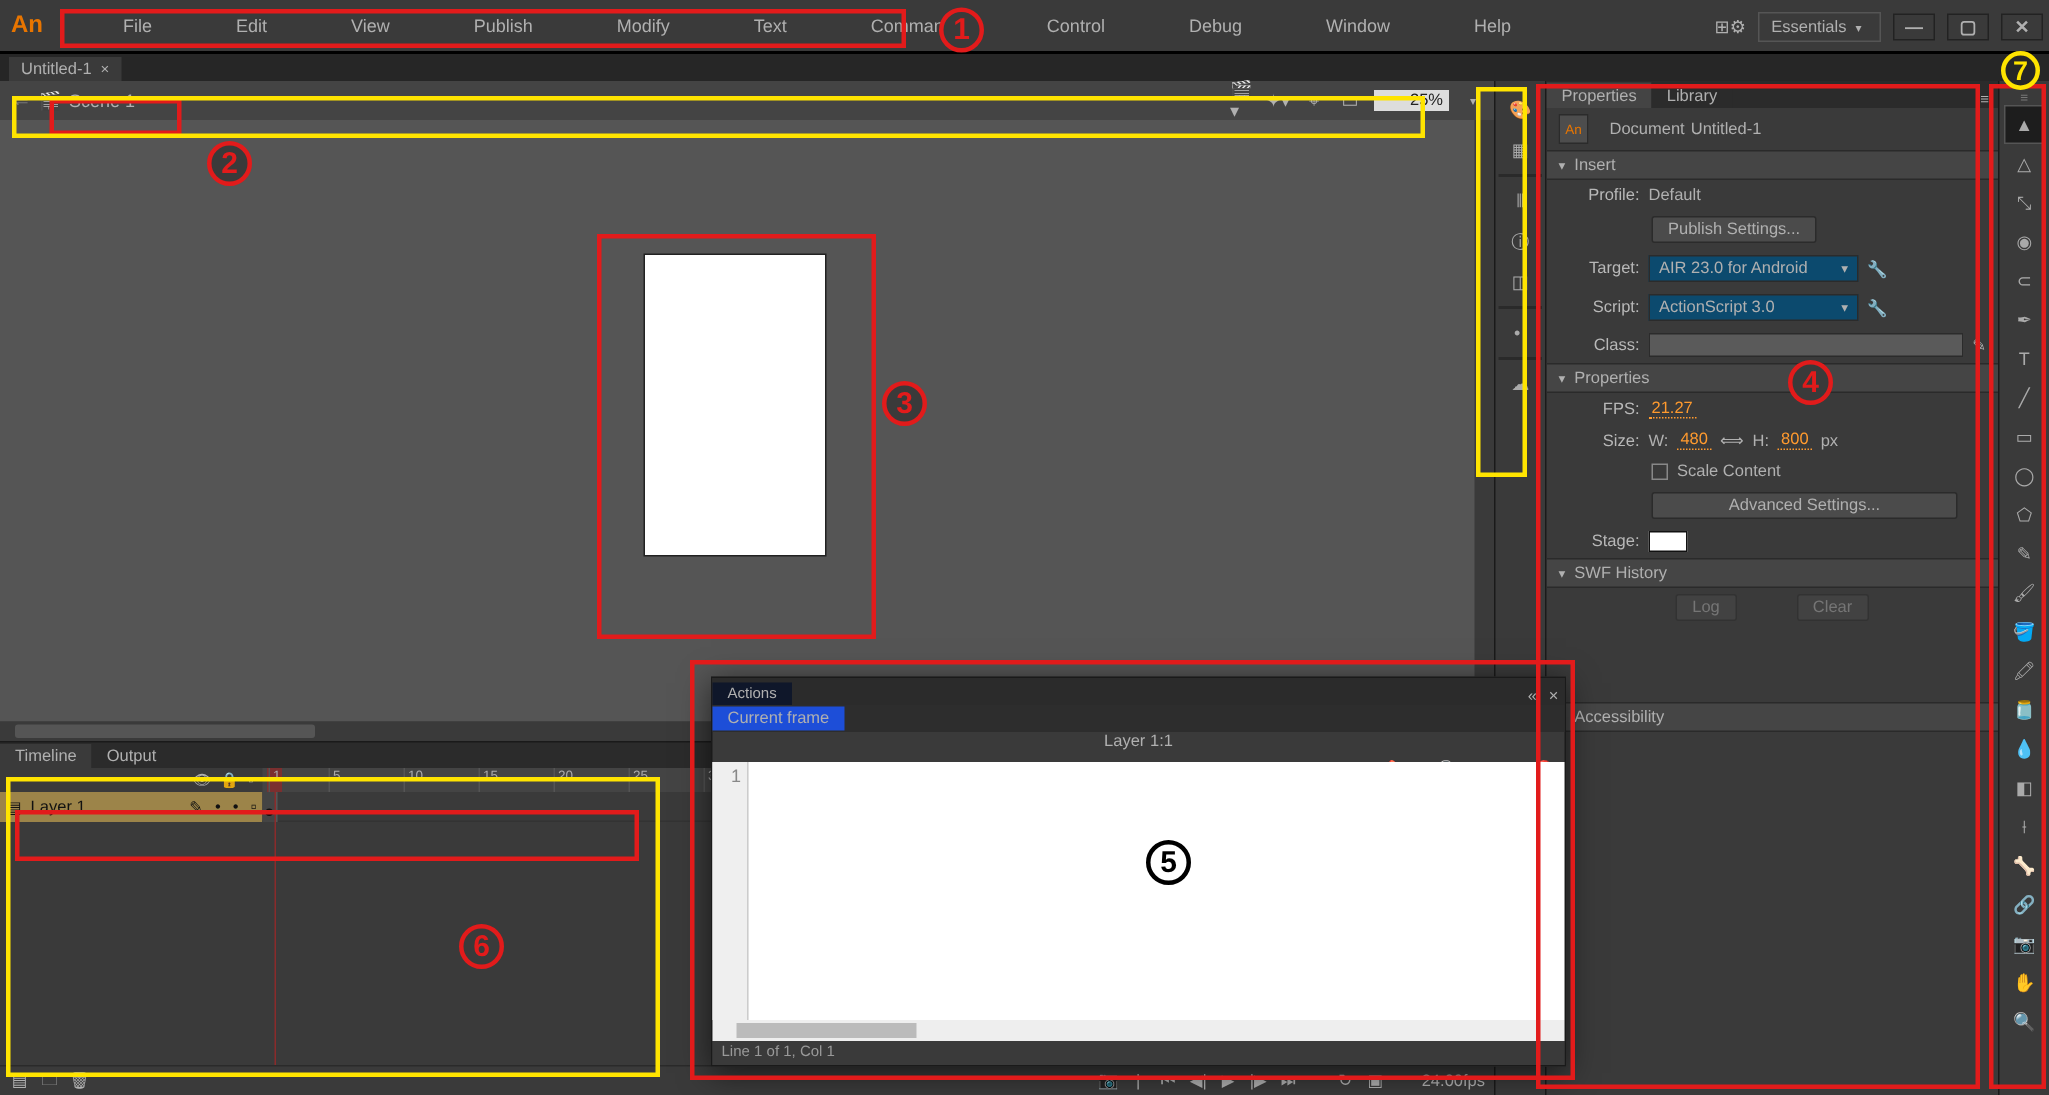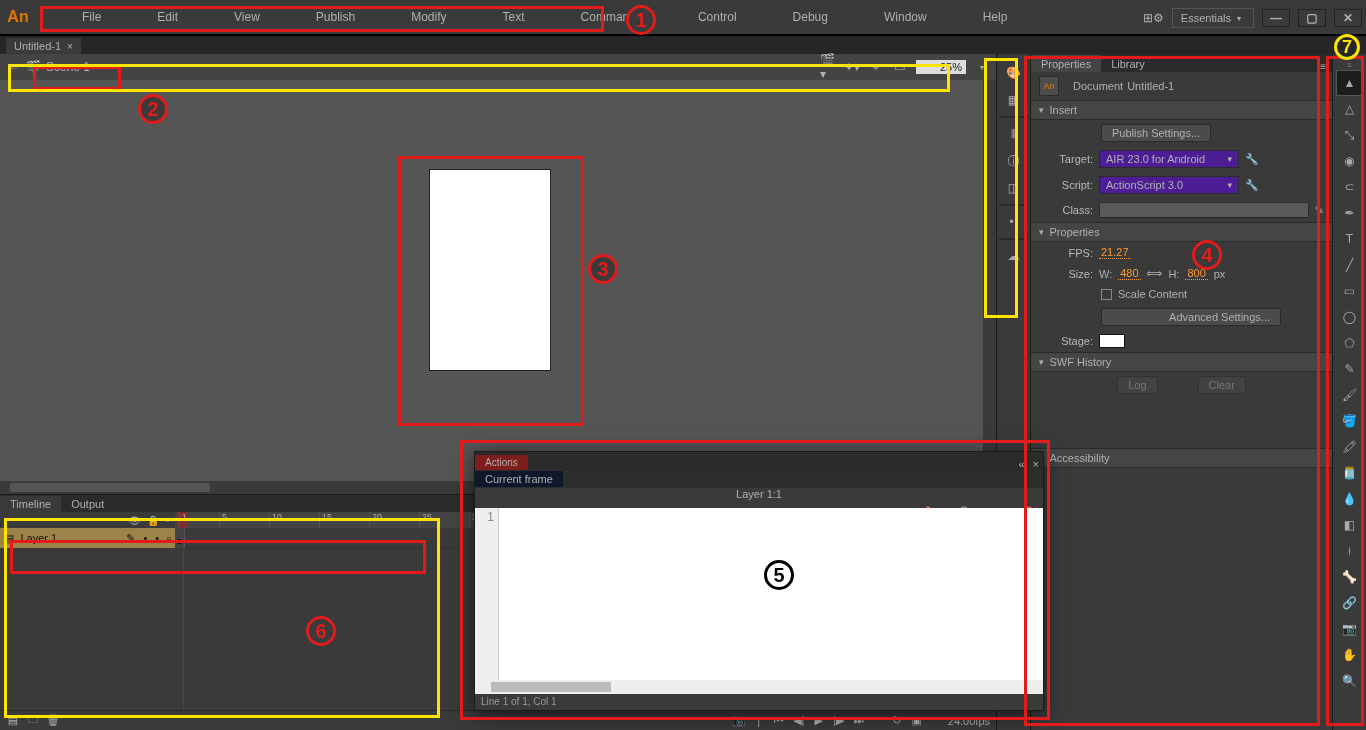--- a/index.html
+++ b/index.html
@@ -72,25 +72,25 @@
 .keyframe .dot { width: 5px; height: 5px; background: #111; border-radius: 50%; position: absolute; left: 2px; top: 11px; }
 #tl-playline { position: absolute; top: 0; bottom: 0; left: 8px; width: 1px; background: #8a2b2b; }
 
 
 #tl-foot { height: 20px; background: #3a3a3a; display: flex; align-items: center; gap: 6px; padding: 0 6px; border-top: 1px solid #2a2a2a; }
 .tl-ico { width: 14px; text-align: center; font-size: 11px; }
 
 
 #actions { position: absolute; left: 474px; top: 451px; width: 570px; height: 260px; background: #3a3a3a; box-shadow: 0 4px 20px rgba(0,0,0,.6); z-index: 50; display: flex; flex-direction: column; border: 1px solid #1a1a1a; }
 #actions-titlebar { height: 18px; display: flex; align-items: flex-end; background: #2b2b2b; }
-#actions-title { padding: 2px 10px; background: #7f1d1d; font-size: 10px; }
+#actions-title { padding: 2px 10px; background: #0f172a; font-size: 10px; }
 #actions-titlebar .spacer { flex: 1; }
 #actions-titlebar .panel-x { font-size: 11px; padding: 0 4px; }
 #act-cur { background: #2d2d2d; height: 18px; display: flex; align-items: center; }
-#act-cur span { padding: 2px 10px; font-size: 11px; background: #0f172a; }
+#act-cur span { padding: 2px 10px; font-size: 11px; background: #1d4ed8; }
 #act-path { height: 20px; display: flex; align-items: center; padding: 0 6px; gap: 6px; font-size: 11px; flex-direction: column; }
 #act-path .icons { margin-left: auto; display: flex; gap: 8px; font-size: 12px; }
 #act-editor { flex: 1; background: #fff; display: flex; color: #555; font-family: Consolas, monospace; font-size: 12px; }
 #act-gutter { width: 24px; background: #efefef; border-right: 1px solid #ccc; text-align: right; padding: 2px 4px 0 0; color: #888; }
 #act-code { flex: 1; padding: 2px 4px; }
 #act-hscroll { height: 14px; background: #eee; position: relative; }
 #act-hscroll .thumb { position: absolute; left: 16px; top: 2px; height: 10px; width: 120px; background: #bbb; }
 #act-status { height: 16px; background: #3a3a3a; font-size: 10px; padding: 2px 6px; color: #999; }
 
 
@@ -98,21 +98,21 @@
 .ptab { padding: 3px 10px 2px; font-size: 11px; background: #3a3a3a; }
 .ptab.active { background: #444; }
 #ptabs .menu-ico { margin-left: auto; padding: 0 6px; font-size: 10px; }
 #pbody { flex: 1; overflow: auto; font-size: 11px; }
 .prow { display: flex; align-items: center; padding: 4px 8px; gap: 6px; }
 .prow .lab { width: 54px; text-align: right; color: #b8b8b8; }
 .prow .val { color: #ff9a2e; border-bottom: 1px dotted #ff9a2e; padding: 0 2px; }
 .sect { background: #454545; padding: 3px 8px; display: flex; align-items: center; gap: 6px; font-size: 11px; border-top: 1px solid #2a2a2a; border-bottom: 1px solid #2a2a2a; }
 .sect::before { content: "▾"; font-size: 9px; }
 .btn-like { background: #4b4b4b; border: 1px solid #2b2b2b; padding: 2px 10px; border-radius: 2px; font-size: 11px; }
-.dd { background: #4c1d95; border: 1px solid #2b2b2b; padding: 2px 6px; display: flex; align-items: center; gap: 4px; min-width: 140px; }
+.dd { background: #0c4a6e; border: 1px solid #2b2b2b; padding: 2px 6px; display: flex; align-items: center; gap: 4px; min-width: 140px; }
 .dd .caret { margin-left: auto; font-size: 9px; }
 .fld { background: #5a5a5a; border: 1px solid #2b2b2b; height: 16px; flex: 1; }
 .swatch { width: 26px; height: 14px; background: #fff; border: 1px solid #111; }
 .chk { width: 11px; height: 11px; border: 1px solid #888; display: inline-block; }
 .gear { font-size: 11px; }
 
 
 .box { position: absolute; pointer-events: none; z-index: 200; }
 .box.red { border: 3px solid #e21b1b; }
 .box.yel { border: 3px solid #ffe400; }
@@ -281,20 +281,24 @@
     <div id="pbody">
       <div class="prow">
         <div style="width:20px;height:20px;background:#4d4d4d;border:1px solid #2b2b2b;display:flex;align-items:center;justify-content:center;font-size:9px;color:#e87500;">An</div>
         <div style="display:flex;flex-direction:row;gap:4px;margin-left:8px;">
           <span>Document</span>
           <span>Untitled-1</span>
         </div>
       </div>
 
       <div class="sect">Insert</div>
+      <div class="prow">
+        <span class="lab">Profile:</span>
+        <span>Default</span>
+      </div>
       <div class="prow" style="padding-left:70px;">
         <div class="btn-like">Publish Settings...</div>
       </div>
       <div class="prow">
         <span class="lab">Target:</span>
         <div class="dd">
             <span>AIR 23.0 for Android</span>
             <span class="caret">▾</span>
           </div>
         <span class="gear">🔧</span>
@@ -325,21 +329,21 @@
         <span>⟺</span>
         <span>H:</span>
         <span class="val">800</span>
         <span>px</span>
       </div>
       <div class="prow" style="padding-left:70px;">
         <span class="chk"></span>
         <span>Scale Content</span>
       </div>
       <div class="prow" style="padding-left:70px;">
-        <div class="btn-like" style="width:180px;text-align:right;">Advanced Settings...</div>
+        <div class="btn-like" style="width:204px;text-align:center;">Advanced Settings...</div>
       </div>
       <div class="prow">
         <span class="lab">Stage:</span>
         <div class="swatch"></div>
       </div>
 
       <div class="sect">SWF History</div>
       <div class="prow" style="justify-content:center;gap:40px;">
         <div class="btn-like" style="opacity:.5">Log</div>
         <div class="btn-like" style="opacity:.5">Clear</div>

